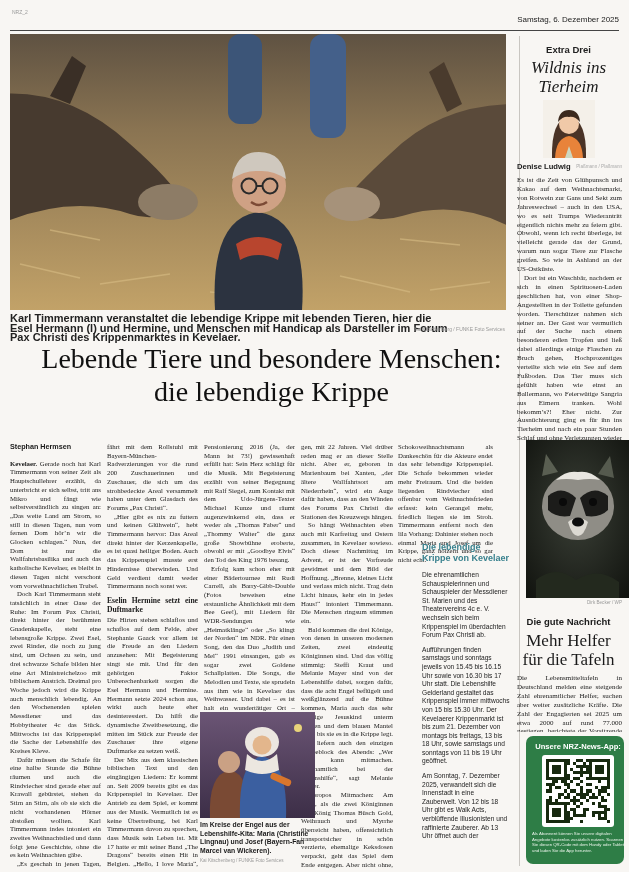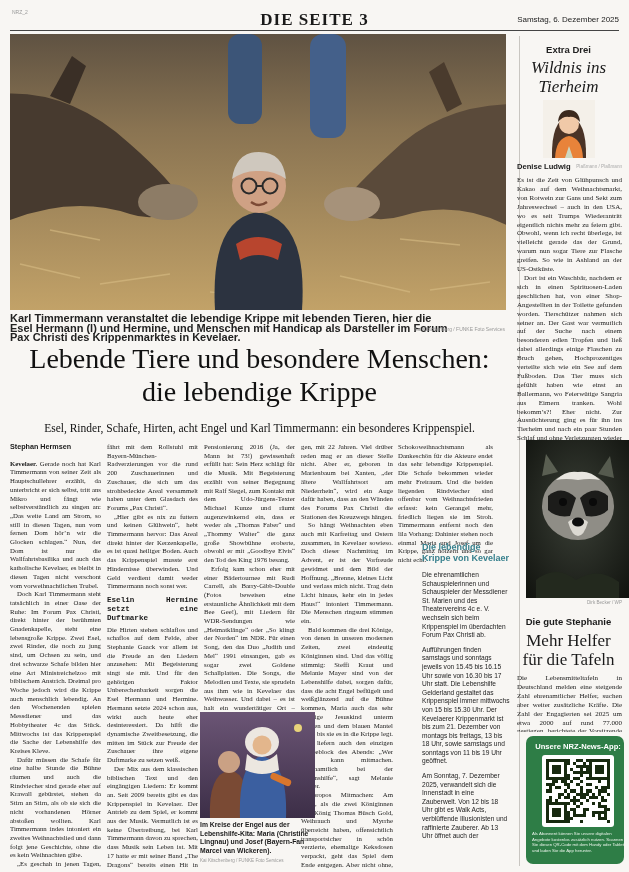--- a/index.html
+++ b/index.html
@@ -15,26 +15,26 @@
   .pagedate { position:absolute; right:10px; top:15px; font-family:"Liberation Sans",sans-serif; font-size:8px; color:#222; }
   .headrule { position:absolute; left:10px; width:609px; top:30px; height:1px; background:#444; }
   .vdivider { position:absolute; left:519px; top:36px; bottom:6px; width:1px; background:#c9c6c1; }
 
   
   .article { position:absolute; left:10px; top:34px; width:499px; height:836px; }
   .mainphoto { position:absolute; left:0; top:0; width:496px; height:276px; background:#b99c6b; overflow:hidden; }
   .mainphoto svg { display:block; }
   .caption { position:absolute; left:0; top:280px; width:440px; font-family:"Liberation Sans",sans-serif; font-weight:bold; font-size:11px; line-height:9.6px; color:#222; }
   .photocredit { position:absolute; right:4px; top:292px; font-family:"Liberation Sans",sans-serif; font-size:5px; color:#999; }
-  .headline { position:absolute; left:0; top:308px; width:499px; text-align:center; font-family:"Liberation Serif",serif; font-weight:normal; font-size:28px; line-height:33px; color:#111; }
+  .headline { position:absolute; left:12px; top:308px; width:499px; text-align:center; font-family:"Liberation Serif",serif; font-weight:normal; font-size:28px; line-height:33px; color:#111; }
   .subhead { position:absolute; left:0; top:388px; width:499px; text-align:center; font-family:"Liberation Serif",serif; font-size:11.5px; color:#111; }
   .col { position:absolute; top:409px; overflow:hidden; font-size:6.8px; line-height:8.7px; text-align:justify; hyphens:auto; }
   .col p.ind { text-indent:7px; }
   .byline { font-family:"Liberation Sans",sans-serif; font-weight:bold; font-size:7.2px; margin-bottom:8px; }
-  .colsubhead { font-family:Liberation Mono, monospace; font-weight:bold; font-size:7.6px; line-height:9.2px; margin:5px 0 2px 0; }
+  .colsubhead { font-family:Liberation Serif, serif; font-weight:bold; font-size:7.6px; line-height:9.2px; margin:5px 0 2px 0; }
   .c1 { left:0;   width:91px; height:427px; }
   .c2 { left:97px; width:91px; height:427px; }
   .c3 { left:194px; width:91px; height:268px; }
   .c4 { left:291px; width:92px; height:427px; }
   .c5 { left:388px; width:95px; height:134px; }
   .insetphoto { position:absolute; left:190px; top:678px; width:115px; height:106px; overflow:hidden; background:#5b4668; }
   .insetcaption { position:absolute; left:190px; top:787px; width:120px; font-family:"Liberation Sans",sans-serif; font-weight:bold; font-size:6.8px; line-height:8.6px; }
   .insetcredit { position:absolute; left:190px; top:824px; width:120px; font-family:"Liberation Sans",sans-serif; font-size:4.6px; color:#999; }
 
   
@@ -66,21 +66,20 @@
   .qr i { display:block; }
   .qr i.on { background:#17290f; }
   .appbox-note { margin-top:4px; color:#e9f3e9; font-family:"Liberation Sans",sans-serif; font-size:4.3px; line-height:5.6px; text-align:left; }
 </style>
 </head>
 <body>
 
 <div class="page">
 
   <div class="edition">NRZ_2</div>
-  <div class="masthead">DIE SEITE 3</div>
   <div class="pagedate">Samstag, 6. Dezember 2025</div>
   <div class="headrule"></div>
   <div class="vdivider"></div>
 
   <div class="article">
 
     <div class="mainphoto">
       <svg width="496" height="276" viewBox="0 0 496 276">
         <defs>
           <linearGradient id="straw" x1="0" y1="0" x2="0" y2="1">
@@ -112,21 +111,20 @@
         <circle cx="239" cy="152" r="7.5" fill="none" stroke="#2a2a2a" stroke-width="2"></circle>
         <circle cx="260" cy="152" r="7.5" fill="none" stroke="#2a2a2a" stroke-width="2"></circle>
         <path d="M246 152 h7" stroke="#2a2a2a" stroke-width="2"></path>
         <path d="M241 168 q8 6 16 0" stroke="#7c4a35" stroke-width="2.4" fill="none"></path>
       </svg>
     </div>
     <div class="caption">Karl Timmermann veranstaltet die lebendige Krippe mit lebenden Tieren, hier die Esel Hermann (l) und Hermine, und Menschen mit Handicap als Darsteller im Forum Pax Christi des Krippenmarktes in Kevelaer.</div>
     <div class="photocredit">Kai Kitschenberg / FUNKE Foto Services</div>
 
     <h1 class="headline">Lebende Tiere und besondere Menschen: die lebendige Krippe</h1>
-    <div class="subhead">Esel, Rinder, Schafe, Hirten, acht Engel und Karl Timmermann: ein besonderes Krippenspiel.</div>
 
     <div class="col c1">
       <div class="byline">Stephan Hermsen</div>
       <p><b>Kevelaer.</b> <span>Gerade noch hat Karl Timmermann von seiner Zeit als Hauptschullehrer erzählt, da unterbricht er sich selbst, tritt ans Mikro und fängt wie selbstverständlich zu singen an: „Das weite Land am Strom, so still in diesen Tagen, nun vom fernen Dom hör’n wir die Glocken schlagen.“ Nun, der Dom ist nur die Wallfahrtsbasilika und auch das katholische Kevelaer, es bleibt in diesen Tagen nicht verschont vom vorweihnachtlichen Trubel.</span></p>
       <p class="ind">Doch Karl Timmermann steht tatsächlich in einer Oase der Ruhe: Im Forum Pax Christi, direkt hinter der berühmten Gnadenkapelle, steht eine lebensgroße Krippe. Zwei Esel, zwei Rinder, die noch zu jung sind, um Ochsen zu sein, und drei schwarze Schafe bilden hier eine Art Ministreichelzoo mit biblischem Anstrich. Dreimal pro Woche jedoch wird die Krippe auch menschlich lebendig. An den Wochenenden spielen Messdiener und das Hobbytheater 4c das Stück. Mittwochs ist das Krippenspiel die Sache der Lebenshilfe des Kreises Kleve.</p>
       <p class="ind">Dafür müssen die Schafe für eine halbe Stunde die Bühne räumen und auch die Rindviecher sind gerade eher auf Krawall gebürstet, stehen da Stirn an Stirn, als ob sie sich die nicht vorhandenen Hörner abstoßen wollten. Karl Timmermann indes intoniert ein zweites Weihnachtslied und dann folgt jene Geschichte, ohne die es kein Weihnachten gäbe.</p>
       <p class="ind">„Es geschah in jenen Tagen, dass ein Gebot von Kaiser Augustus ausging“, beginnt er zu erzählen und von der Seite betreten Maria und Josef das eingezäunte Areal: Christine Lingnau stilvoll in tiefblau und weiß, wie es sich für eine Marienerscheinung ziemt. Marcel van Wickeren als Josef</p>
     </div>
 
     <div class="col c2">
@@ -228,21 +226,21 @@
         <path d="M30 40 Q40 30 52 32 Q64 30 74 40 Q64 38 52 40 Q40 38 30 40 Z" fill="#e8e6e0"></path>
         <circle cx="37" cy="62" r="4" fill="#0a0a0a"></circle>
         <circle cx="67" cy="62" r="4" fill="#0a0a0a"></circle>
         <path d="M42 82 Q52 74 62 82 Q58 96 52 96 Q46 96 42 82 Z" fill="#dcd9d2"></path>
         <ellipse cx="52" cy="82" rx="6" ry="4.5" fill="#0d0d0d"></ellipse>
         <path d="M10 140 q20 -16 40 0 q22 -14 43 2 l0 16 -83 0 Z" fill="#23291e"></path>
       </svg>
     </div>
     <div class="raccooncredit">Dirk Becker / WP</div>
 
-    <div class="gn-kicker">Die gute Stephanie</div>
+    <div class="gn-kicker">Die gute Nachricht</div>
     <div class="gn-headline">Mehr Helfer für die Tafeln</div>
     <div class="gn-body">
       <p><span>Die Lebensmitteltafeln in Deutschland melden eine steigende Zahl ehrenamtlicher Helfer, suchen aber weiter zusätzliche Kräfte. Die Zahl der Engagierten sei 2025 um etwa 2000 auf rund 77.000 gestiegen, berichtete der Vorsitzende von Tafel Deutschland, Andreas Steppuhn.</span> </p>
     </div>
 
     <div class="appbox">
       <div class="appbox-title">Unsere NRZ-News-App:</div>
       <div class="qrwrap">
         <div class="qr">
             <i class="on"></i>

